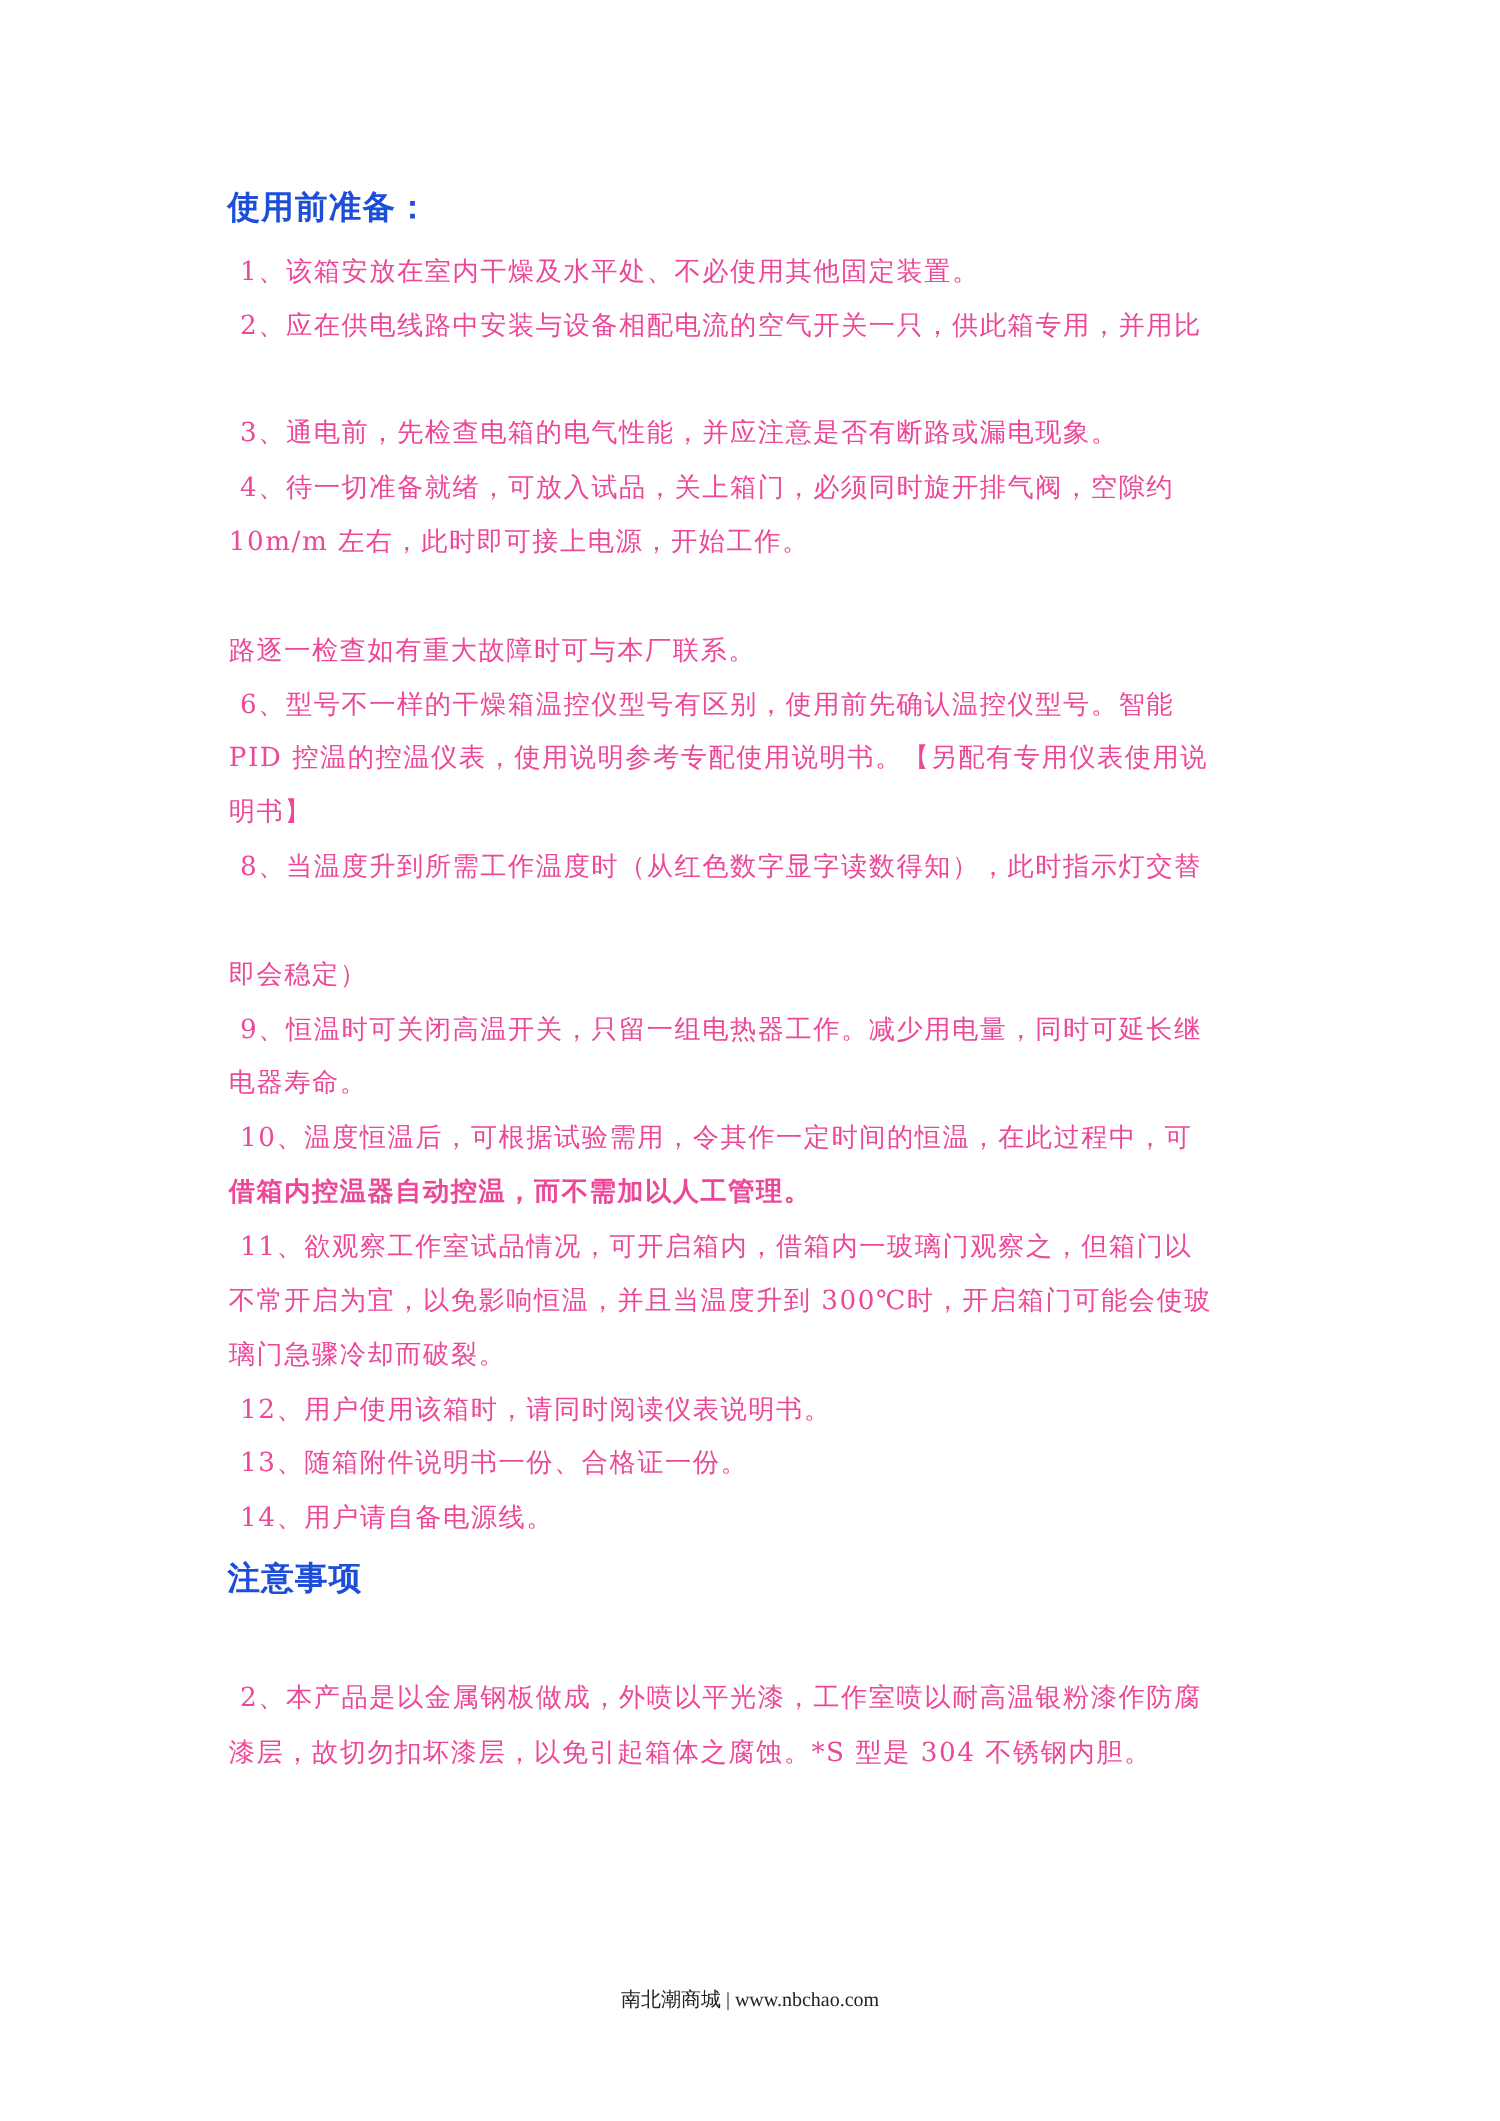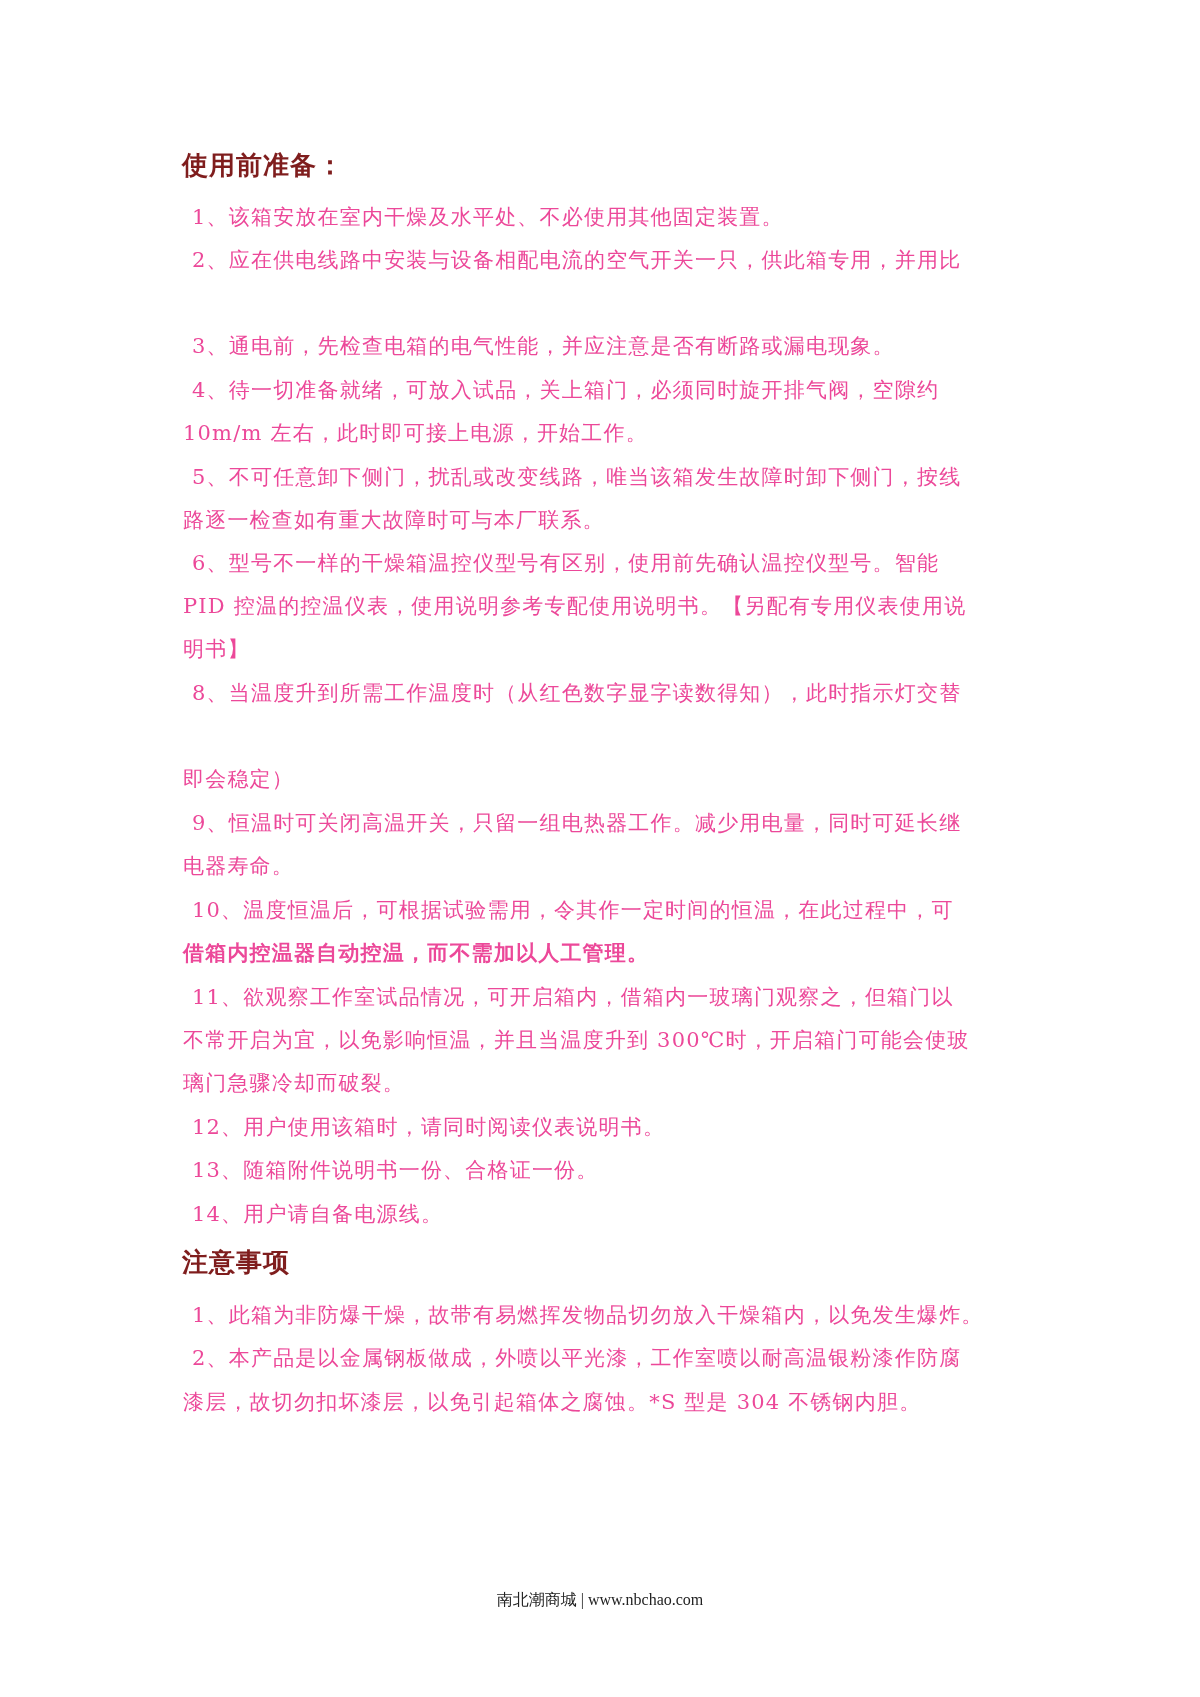--- a/index.html
+++ b/index.html
@@ -21,21 +21,21 @@
       top: 0;
       width: 1200px;
       height: 1697px;
     }
     .heading {
       position: absolute;
       font-family: "DejaVu Sans", "Liberation Sans", sans-serif;
       font-weight: bold;
       font-size: 26px;
       letter-spacing: 1px;
-      color: #7f1d1d;
+      color: #1d4ed8;
       white-space: nowrap;
     }
     .line {
       position: absolute;
       left: 183px;
       font-size: 21px;
       line-height: 30px;
       letter-spacing: 1.2px;
       white-space: nowrap;
       color: #ec4899;
@@ -59,39 +59,37 @@
 
 <div class="page">
 
   <div class="heading" style="left:182px; top:148px;">使用前准备：</div>
 
   <div class="line indent" style="top:202px;">1、该箱安放在室内干燥及水平处、不必使用其他固定装置。</div>
   <div class="line indent" style="top:245px;">2、应在供电线路中安装与设备相配电流的空气开关一只，供此箱专用，并用比</div>
   <div class="line indent" style="top:331px;">3、通电前，先检查电箱的电气性能，并应注意是否有断路或漏电现象。</div>
   <div class="line indent" style="top:375px;">4、待一切准备就绪，可放入试品，关上箱门，必须同时旋开排气阀，空隙约</div>
   <div class="line" style="top:418px;">10m/m 左右，此时即可接上电源，开始工作。</div>
-  <div class="line indent" style="top:462px;">5、不可任意卸下侧门，扰乱或改变线路，唯当该箱发生故障时卸下侧门，按线</div>
   <div class="line" style="top:505px;">路逐一检查如有重大故障时可与本厂联系。</div>
   <div class="line indent" style="top:548px;">6、型号不一样的干燥箱温控仪型号有区别，使用前先确认温控仪型号。智能</div>
   <div class="line" style="top:591px;">PID 控温的控温仪表，使用说明参考专配使用说明书。【另配有专用仪表使用说</div>
   <div class="line" style="top:634px;">明书】</div>
   <div class="line indent" style="top:678px;">8、当温度升到所需工作温度时（从红色数字显字读数得知），此时指示灯交替</div>
   <div class="line" style="top:764px;">即会稳定）</div>
   <div class="line indent" style="top:808px;">9、恒温时可关闭高温开关，只留一组电热器工作。减少用电量，同时可延长继</div>
   <div class="line" style="top:851px;">电器寿命。</div>
   <div class="line indent" style="top:895px;">10、温度恒温后，可根据试验需用，令其作一定时间的恒温，在此过程中，可</div>
   <div class="line" style="top:938px;font-weight:bold;">借箱内控温器自动控温，而不需加以人工管理。</div>
   <div class="line indent" style="top:982px;">11、欲观察工作室试品情况，可开启箱内，借箱内一玻璃门观察之，但箱门以</div>
   <div class="line" style="top:1025px;">不常开启为宜，以免影响恒温，并且当温度升到 300℃时，开启箱门可能会使玻</div>
   <div class="line" style="top:1068px;">璃门急骤冷却而破裂。</div>
   <div class="line indent" style="top:1112px;">12、用户使用该箱时，请同时阅读仪表说明书。</div>
   <div class="line indent" style="top:1155px;">13、随箱附件说明书一份、合格证一份。</div>
   <div class="line indent" style="top:1199px;">14、用户请自备电源线。</div>
 
   <div class="heading" style="left:182px; top:1245px;">注意事项</div>
 
-  <div class="line indent" style="top:1300px;">1、此箱为非防爆干燥，故带有易燃挥发物品切勿放入干燥箱内，以免发生爆炸。</div>
   <div class="line indent" style="top:1343px;">2、本产品是以金属钢板做成，外喷以平光漆，工作室喷以耐高温银粉漆作防腐</div>
   <div class="line" style="top:1387px;">漆层，故切勿扣坏漆层，以免引起箱体之腐蚀。*S 型是 304 不锈钢内胆。</div>
 
   <div class="footer">南北潮商城 | www.nbchao.com</div>
 
 </div>
 
 </body></html>

